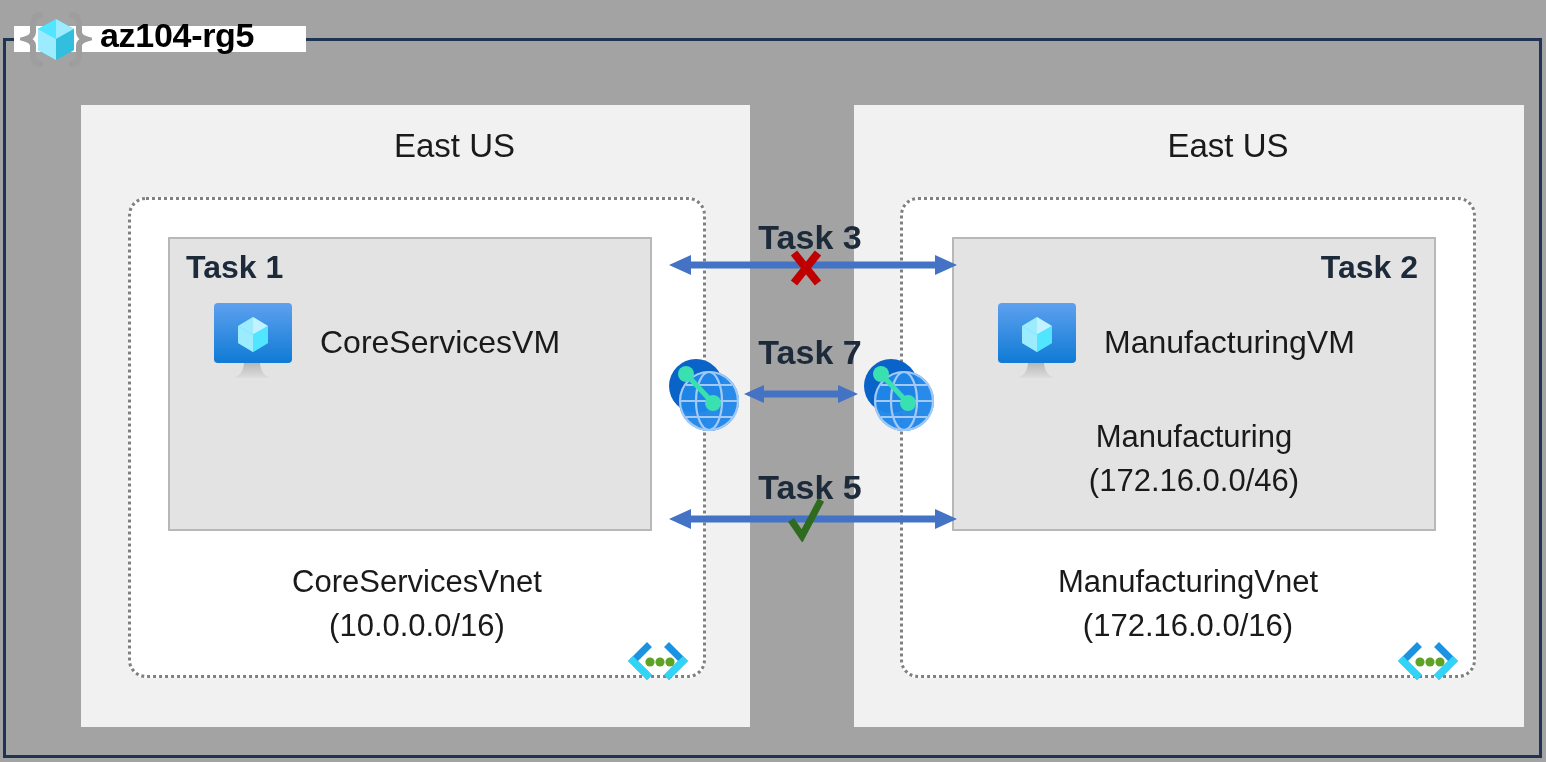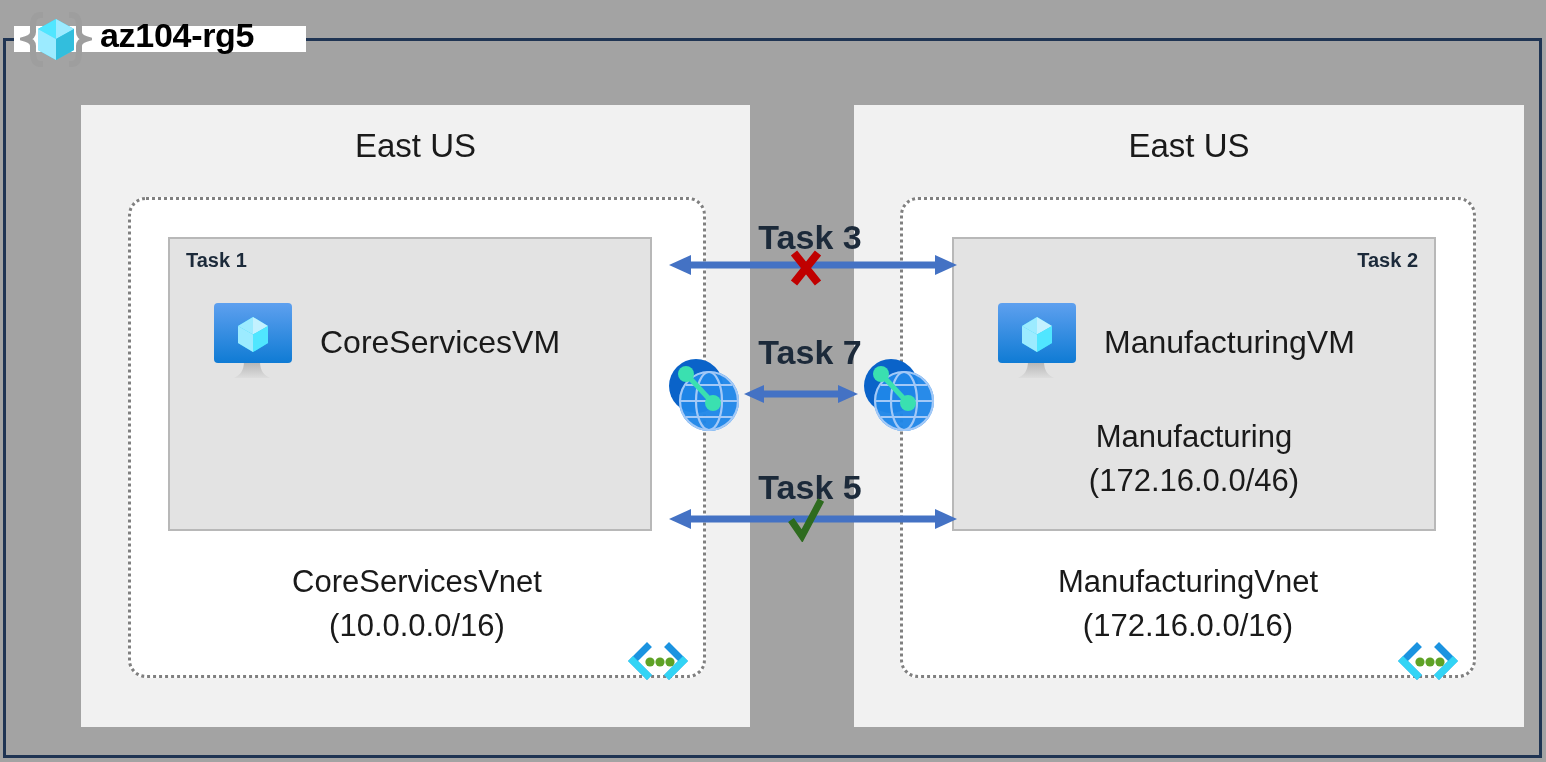--- a/index.html
+++ b/index.html
@@ -77,20 +77,21 @@
   .region.left  { left: 81px;  width: 669px; }
   .region.right { left: 854px; width: 670px; }
 
   .region-label {
     position: absolute;
     top: 22px;
     width: 100%;
     text-align: center;
     font-size: 33px;
     color: #1a1a1a;
+    margin-left: 39px;
   }
 
   
   .vnet {
     position: absolute;
     border: 3px dotted #808080;
     border-radius: 18px;
     background: #ffffff;
     box-sizing: border-box;
   }
@@ -124,21 +125,21 @@
     background: #e3e3e3;
     border: 2px solid #b8b8b8;
     box-sizing: border-box;
   }
   .subnet.left  { left: 168px; top: 237px; width: 484px; height: 294px; }
   .subnet.right { left: 952px; top: 237px; width: 484px; height: 294px; }
 
   .task-tag {
     position: absolute;
     top: 10px;
-    font-size: 20px;
+    font-size: 32px;
     font-weight: bold;
     color: #1c2a3a;
   }
   .task-tag.tl { left: 16px; }
   .task-tag.tr { right: 16px; }
 
   .subnet-name {
     position: absolute;
     left: 0;
     top: 176px;

